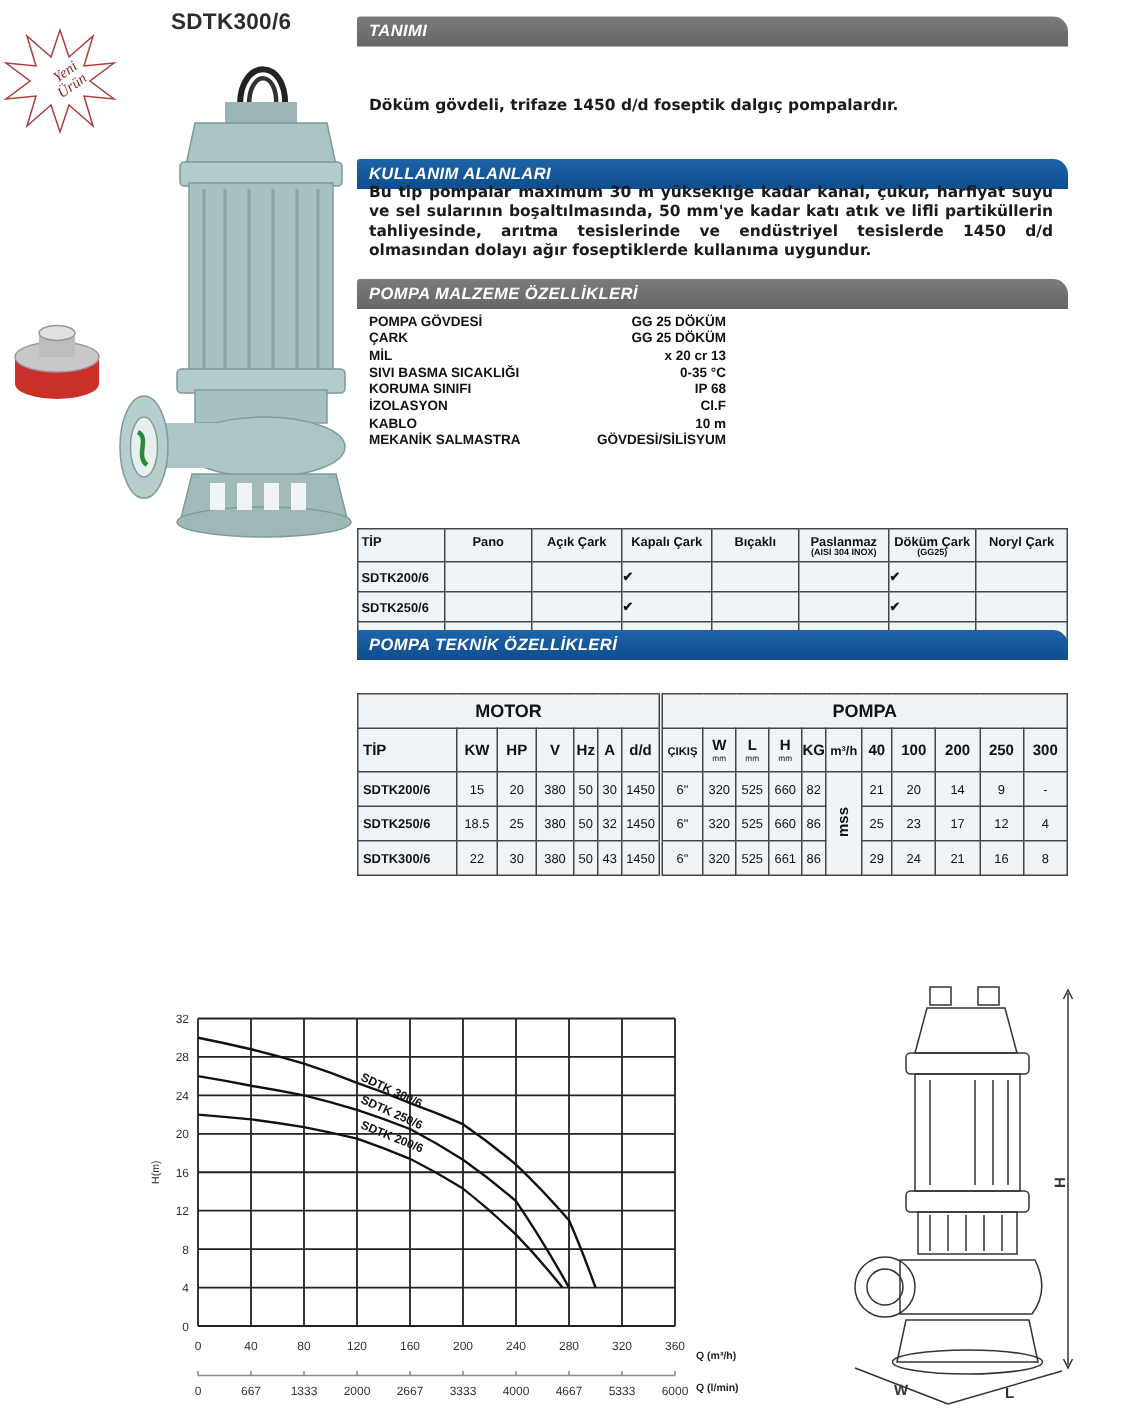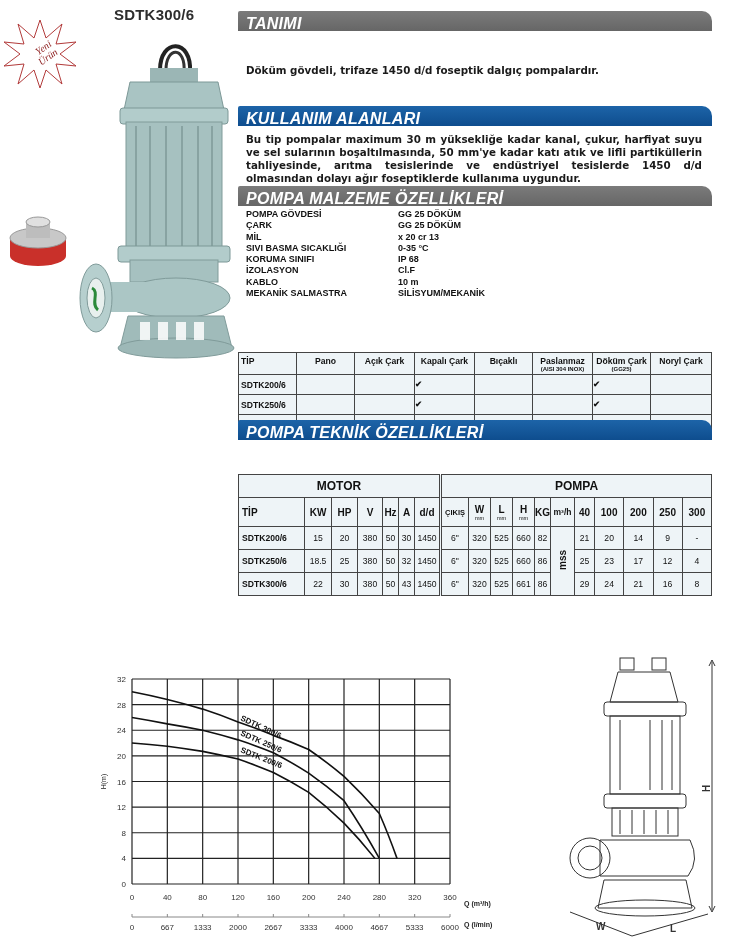--- a/index.html
+++ b/index.html
@@ -6,40 +6,40 @@
   html, body { width: 752px; height: 947px; background: #ffffff; overflow: hidden; }
   body { position: relative; font-family: "Liberation Sans", sans-serif; color: #111; }
 
   .model-title { position: absolute; left: 114px; top: 6px; font-size: 15px; font-weight: bold; color: #2d2d2d; letter-spacing: 0.2px; }
 
   .starburst { position: absolute; left: 2px; top: 18px; width: 76px; height: 72px; }
   .starburst svg { width: 100%; height: 100%; }
 
   .product-photo { position: absolute; left: 0; top: 30px; width: 236px; height: 330px; }
 
-  .section-bar { position: absolute; left: 238px; height: 20px; width: 474px; border-radius: 2px 10px 0 0; color: #fff; font-style: italic; font-weight: bold; font-size: 16px; padding: 4px 0 0 8px; letter-spacing: 0.3px; }
+  .section-bar { position: absolute; left: 238px; height: 20px; width: 474px; border-radius: 2px 10px 0 0; color: #fff; font-style: italic; font-weight: bold; font-size: 11px; padding: 4px 0 0 8px; letter-spacing: 0.3px; }
   .bar-gray { background: linear-gradient(#7b7b7b, #666); }
   .bar-blue { background: linear-gradient(#1d64a8, #0e4d8e); }
 
   .para { position: absolute; left: 246px; width: 456px; font-size: 10.3px; font-weight: bold; line-height: 13px; color: #1a1a1a; font-family: "DejaVu Sans", sans-serif; text-align: justify; margin-top: 24px; }
 
   .spec-list { position: absolute; left: 246px; top: 209px; font-size: 9px; font-weight: bold; line-height: 11.3px; font-family: "Liberation Sans", sans-serif; }
-  .spec-row { display: flex; }
+  .spec-row { display: flex; justify-content: space-between; }
   .spec-k { width: 152px; }
   .spec-v { }
 
   table { border-collapse: collapse; position: absolute; font-family: "Liberation Sans", sans-serif; padding-left: 40px; }
   .t1 { left: 238px; top: 352px; width: 474px; }
   .t1 td, .t1 th { border: 1px solid #444; font-size: 8.6px; font-weight: bold; height: 20px; background: #eef4f7; }
   .t1 th { height: 22px; vertical-align: top; padding-top: 3px; }
   .t1 .tip { text-align: left; padding-left: 2px; width: 58px; }
   .t1 .sub { display: block; font-size: 6px; line-height: 6px; }
   .check { font-size: 13px; line-height: 13px; }
 
-  .t2 { left: 238px; top: 474px; width: 474px; }
+  .t2 { left: 238px; top: 462px; width: 474px; }
   .t2 td, .t2 th { border: 1px solid #444; font-size: 8.6px; text-align: center; background: #eef4f7; padding: 0; }
   .t2 .grp { height: 23px; font-size: 12px; font-weight: bold; }
   .t2 .hdr th { height: 29px; font-size: 10px; font-weight: bold; }
   .t2 .hdr .unit { display: block; font-size: 5.5px; font-weight: normal; line-height: 6px; }
   .t2 td { height: 23px; }
   .t2 .tip { text-align: left; padding-left: 3px; font-weight: bold; }
   .t2 .mss { writing-mode: vertical-rl; transform: rotate(180deg); font-weight: bold; font-size: 10px; }
   .t2 .double-left { border-left: 3px double #444; margin-top: 32px; }
 
   .chart { position: absolute; left: 90px; top: 665px; width: 440px; height: 280px; }
@@ -101,21 +101,21 @@
     <ellipse cx="38" cy="208" rx="28" ry="10" fill="#c8c8c8" stroke="#999"></ellipse>
     <rect x="26" y="192" width="24" height="16" fill="#bdbdbd"></rect>
     <ellipse cx="38" cy="192" rx="12" ry="5" fill="#e0e0e0" stroke="#999"></ellipse>
   </svg>
 </div>
 
 <div class="section-bar bar-gray" style="top:11px;">TANIMI</div>
 <div class="para" style="top:40px;">Döküm gövdeli, trifaze 1450 d/d foseptik dalgıç pompalardır.</div>
 
 <div class="section-bar bar-blue" style="top:67px;margin-top:39px;">KULLANIM ALANLARI</div>
-<div class="para" style="top:109px;">Bu tip pompalar maximum 30 m yüksekliğe kadar kanal, çukur, harfiyat suyu ve sel sularının boşaltılmasında, 50 mm'ye kadar katı atık ve lifli partiküllerin tahliyesinde, arıtma tesislerinde ve endüstriyel tesislerde 1450 d/d olmasından dolayı ağır foseptiklerde kullanıma uygundur.</div>
+<div class="para" style="top:98px;">Bu tip pompalar maximum 30 m yüksekliğe kadar kanal, çukur, harfiyat suyu ve sel sularının boşaltılmasında, 50 mm'ye kadar katı atık ve lifli partiküllerin tahliyesinde, arıtma tesislerinde ve endüstriyel tesislerde 1450 d/d olmasından dolayı ağır foseptiklerde kullanıma uygundur.</div>
 
 <div class="section-bar bar-gray" style="top:186px;">POMPA MALZEME ÖZELLİKLERİ</div>
 <div class="spec-list">
   <div class="spec-row">
       <span class="spec-k">POMPA GÖVDESİ</span>
       <span class="spec-v">GG 25 DÖKÜM</span>
     </div>
   <div class="spec-row">
       <span class="spec-k">ÇARK</span>
       <span class="spec-v">GG 25 DÖKÜM</span>
@@ -135,21 +135,21 @@
   <div class="spec-row">
       <span class="spec-k">İZOLASYON</span>
       <span class="spec-v">Cl.F</span>
     </div>
   <div class="spec-row">
       <span class="spec-k">KABLO</span>
       <span class="spec-v">10 m</span>
     </div>
   <div class="spec-row">
       <span class="spec-k">MEKANİK SALMASTRA</span>
-      <span class="spec-v">SİLİSYUM/MEKANİK</span>
+      <span class="spec-v">GÖVDESİ/SİLİSYUM</span>
     </div>
 </div>
 
 <table class="t1">
   <tbody>
       <tr>
     <th class="tip">TİP</th>
     <th style="width:58px">Pano</th>
     <th style="width:60px">Açık Çark</th>
     <th style="width:60px">Kapalı Çark</th>

